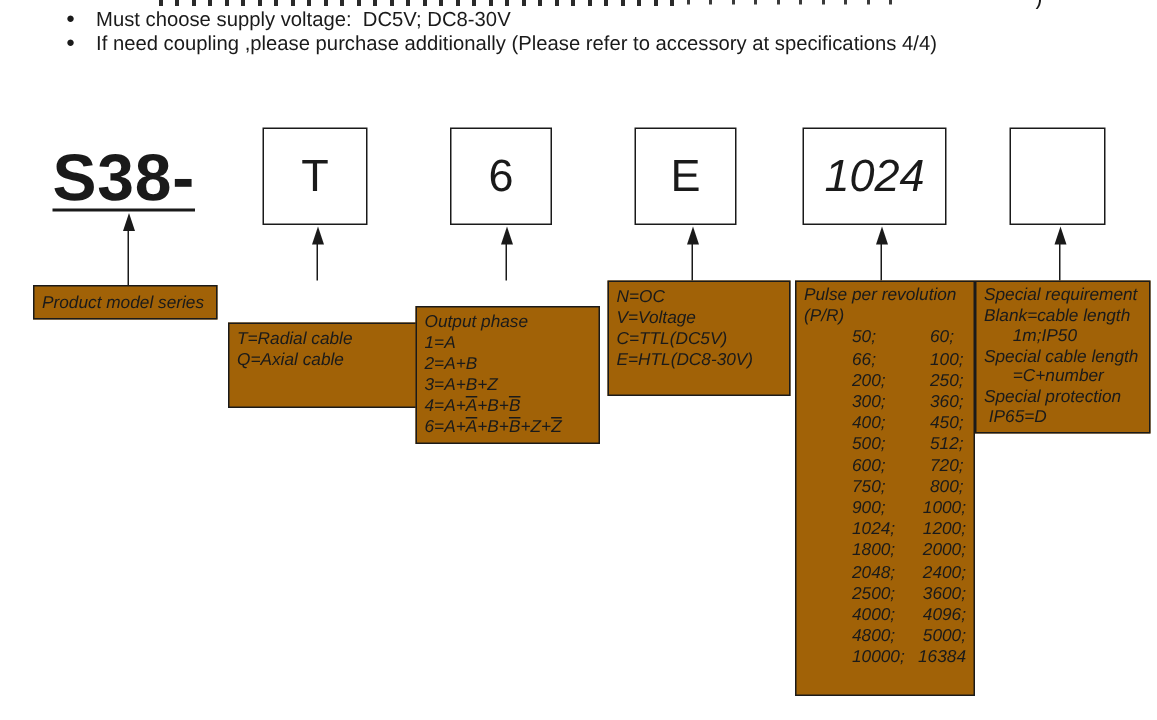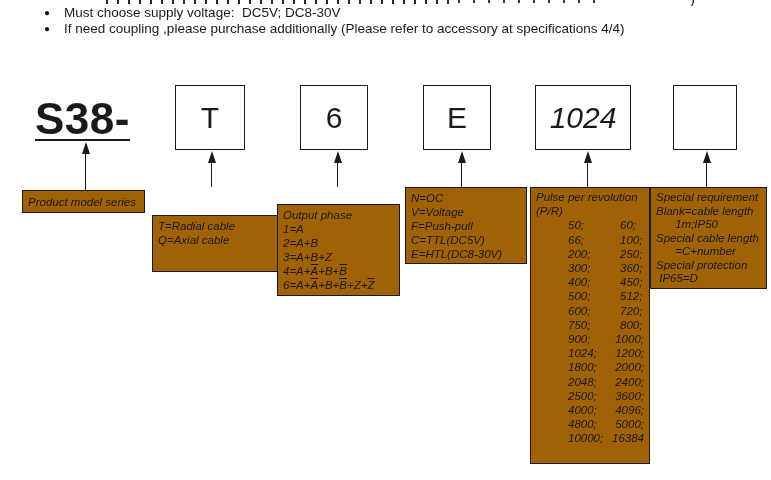--- a/index.html
+++ b/index.html
@@ -168,21 +168,20 @@
       </div>
 
     <div class="code-box cb4">E</div>
     <div class="arrow a4">
         <i class="head"></i>
         <i class="shaft"></i>
       </div>
     <div class="desc-box b4">
         <div class="line">N=OC</div>
         <div class="line">V=Voltage</div>
-        <div class="line">F=Push-pull</div>
         <div class="line">C=TTL(DC5V)</div>
         <div class="line">E=HTL(DC8-30V)</div>
       </div>
 
     <div class="code-box cb5">1024</div>
     <div class="arrow a5">
         <i class="head"></i>
         <i class="shaft"></i>
       </div>
     <div class="desc-box b5">

